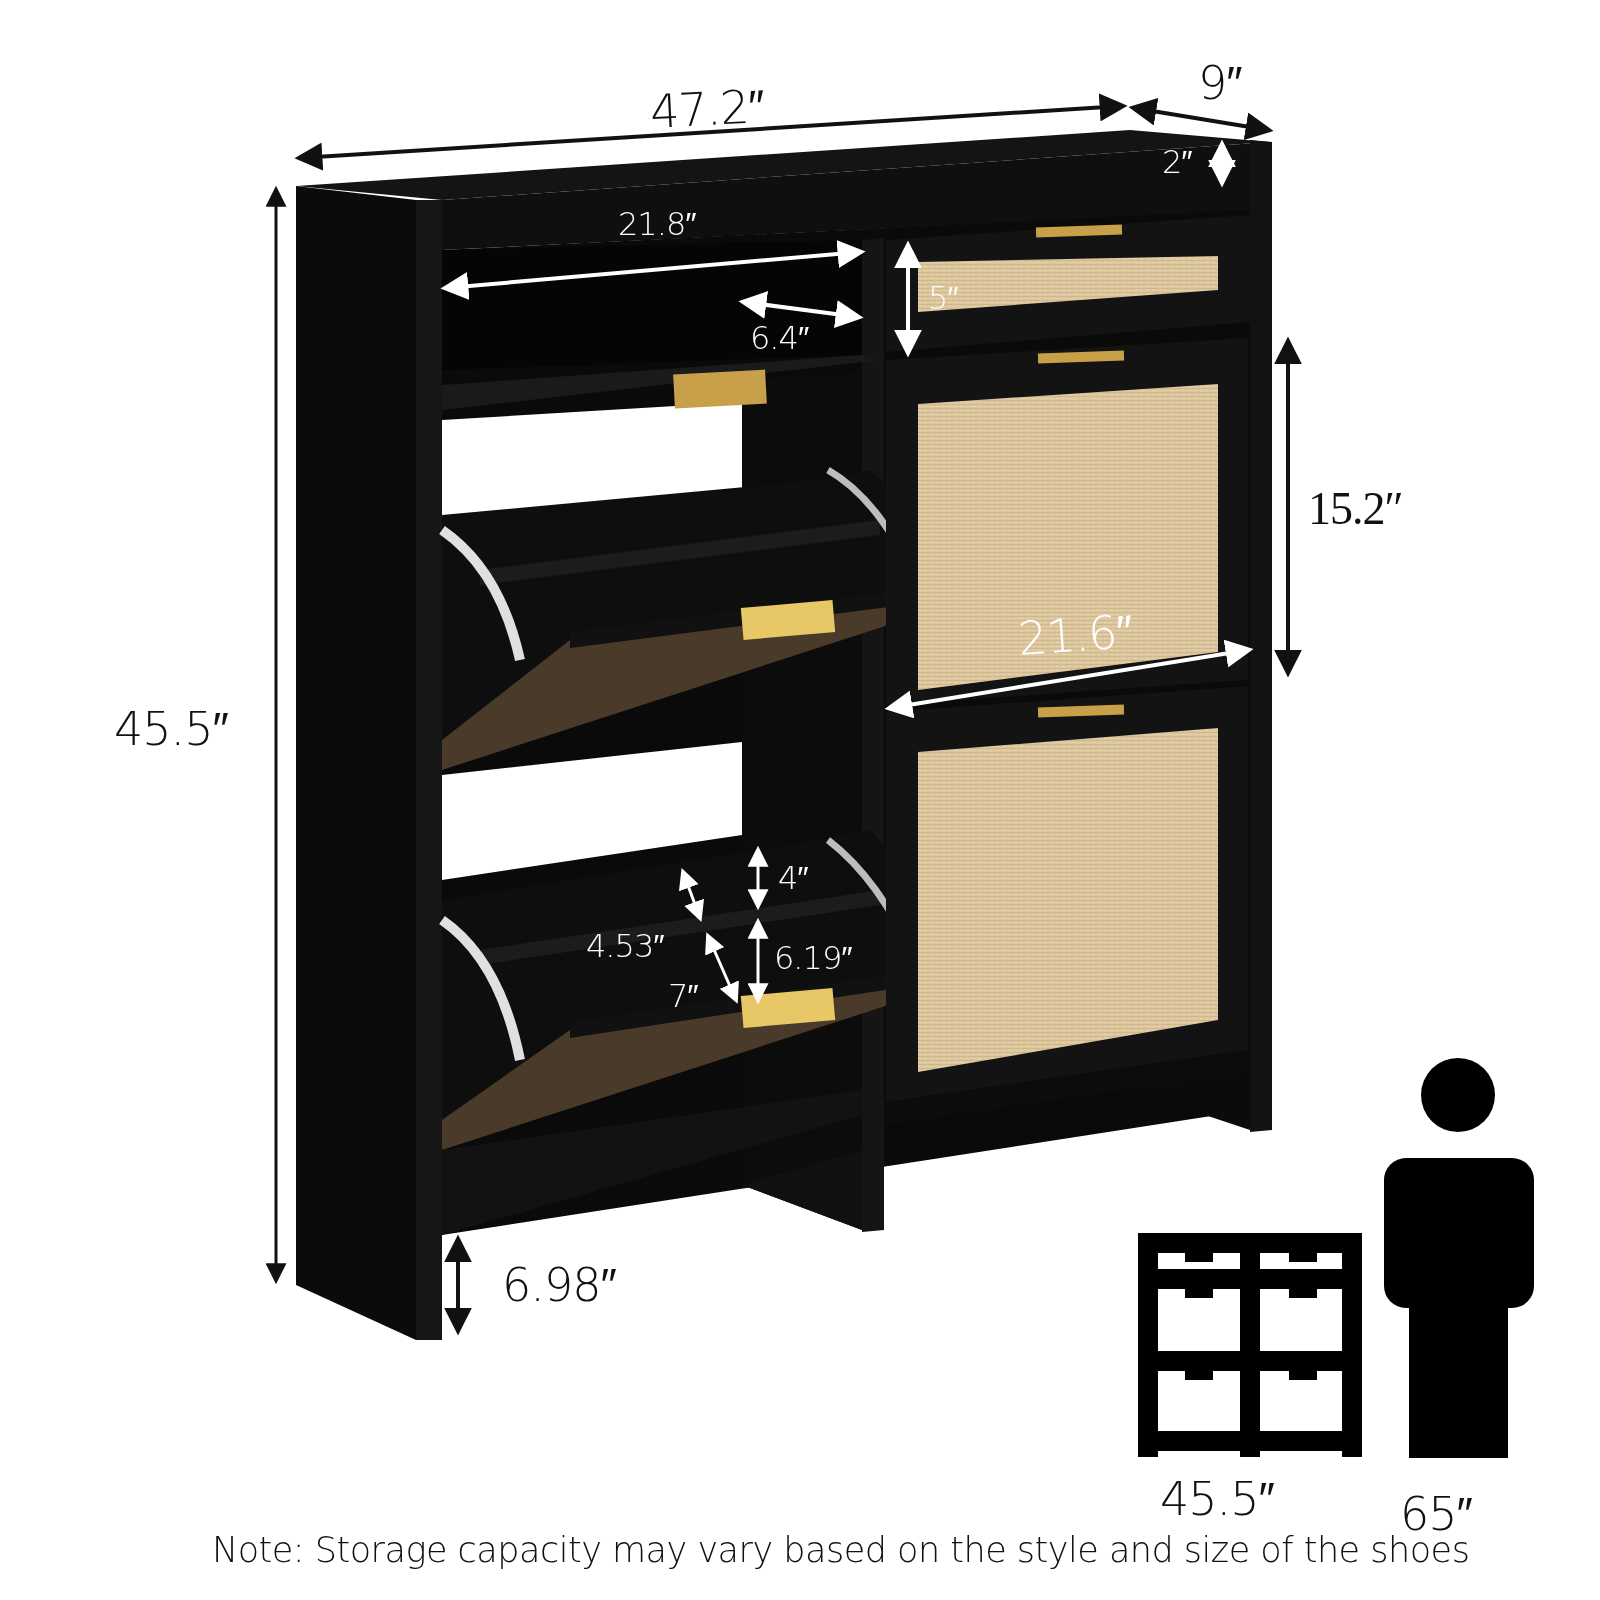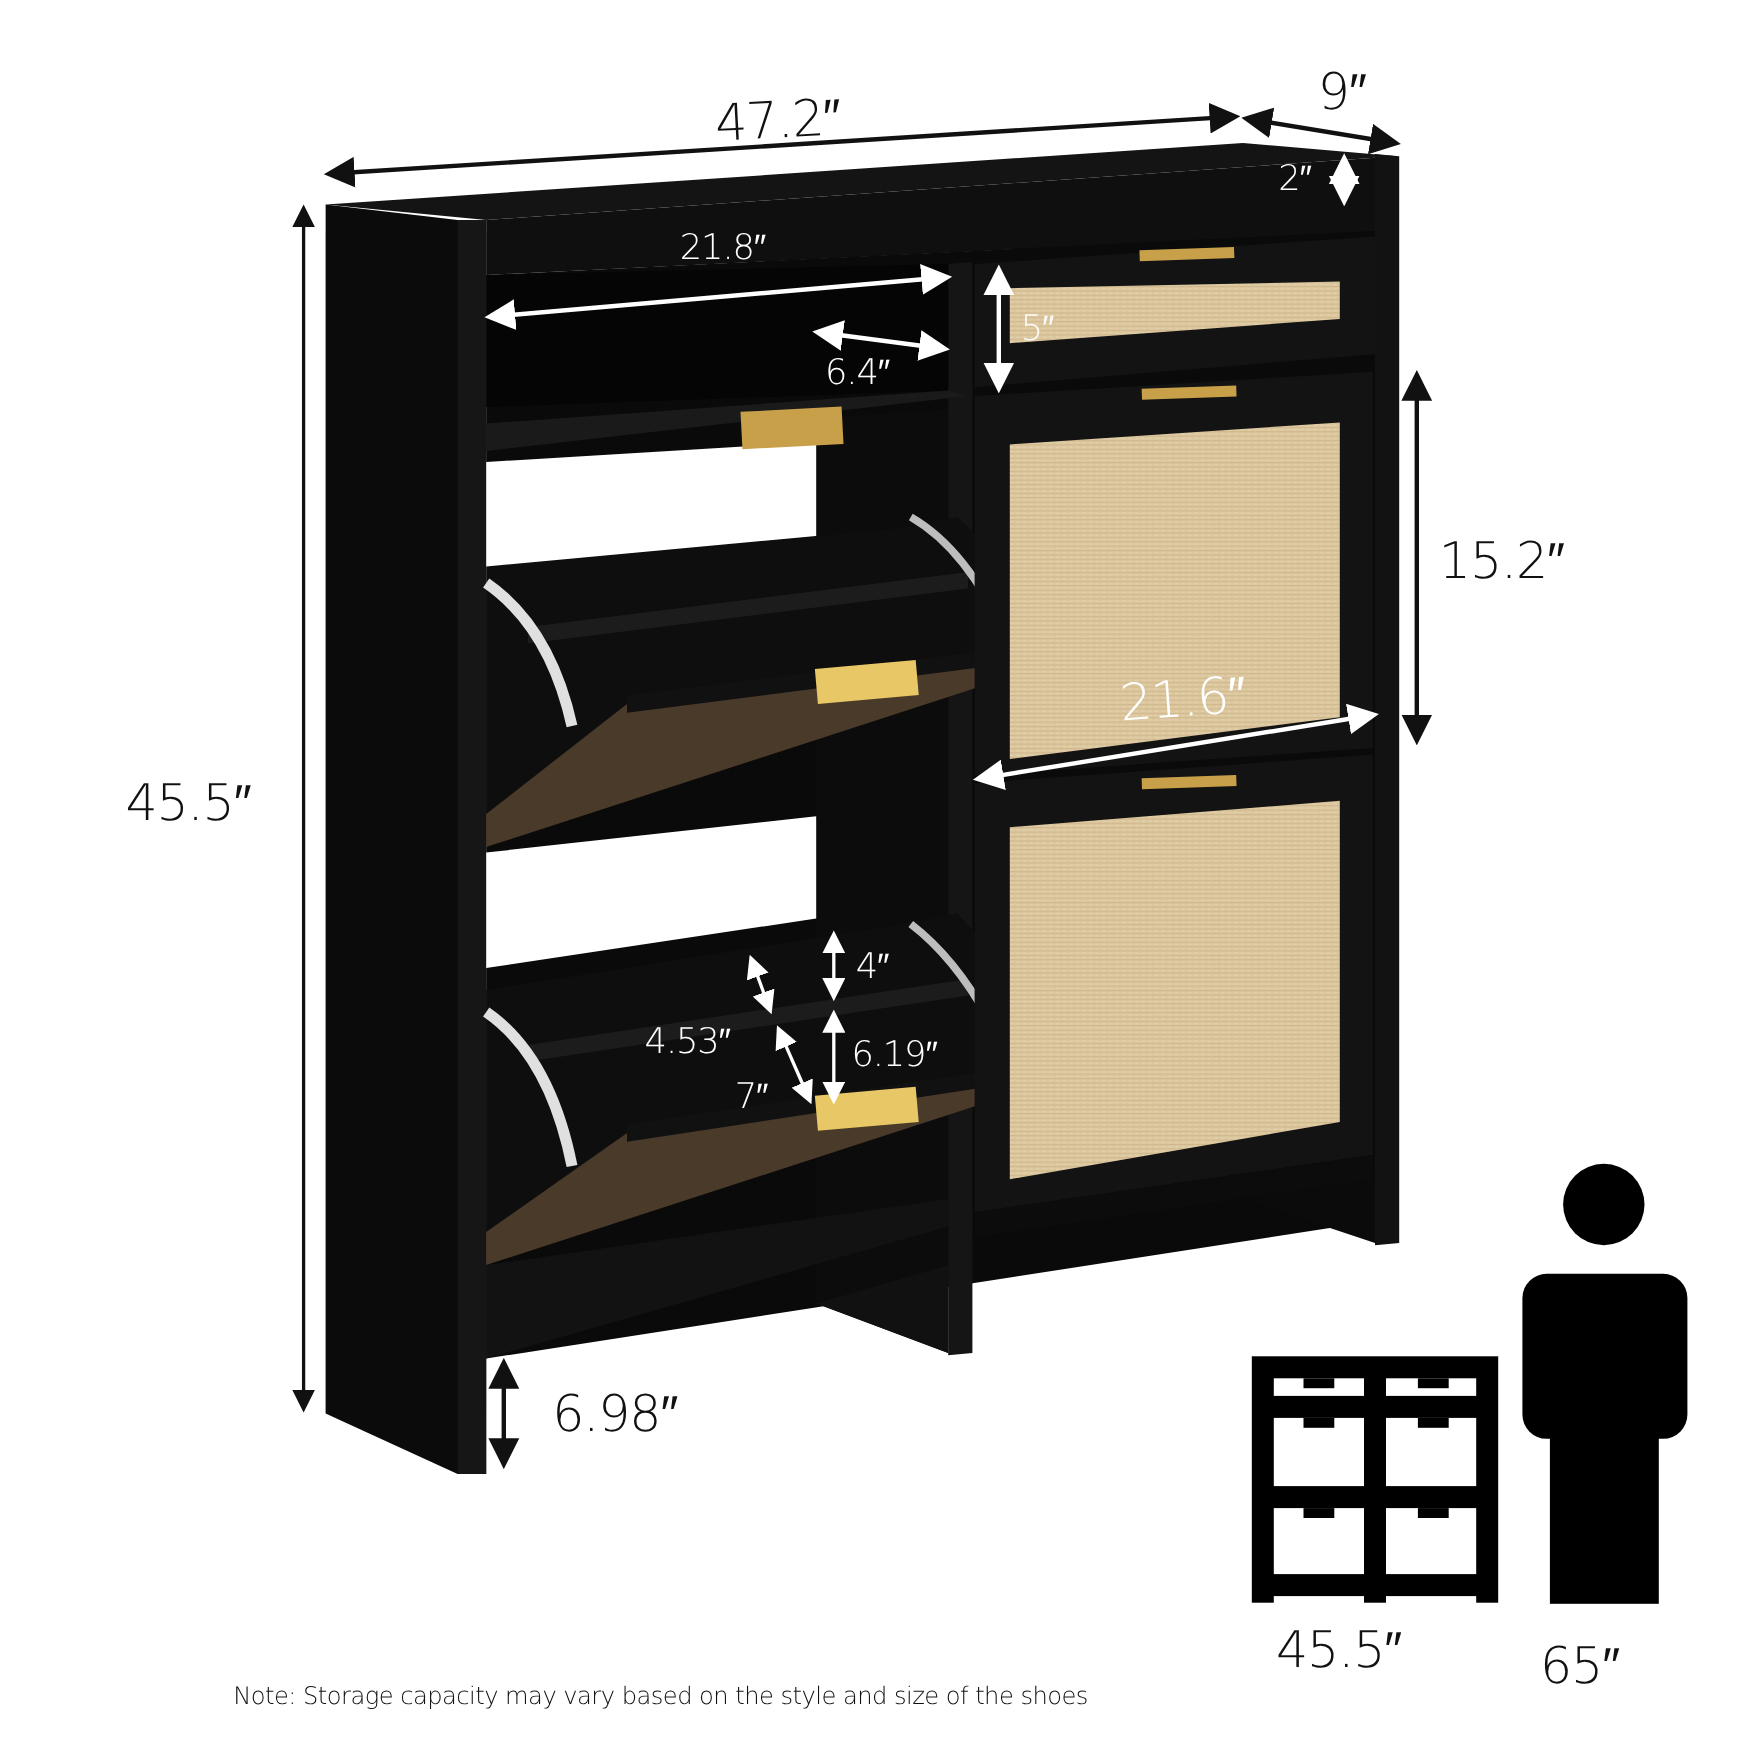--- a/index.html
+++ b/index.html
@@ -3,21 +3,21 @@
 <meta charset="utf-8">
 <style>
   html,body{margin:0;padding:0;background:#ffffff;}
   body{width:1600px;height:1600px;position:relative;overflow:hidden;font-family:"DejaVu Sans",sans-serif;}
   #scene{position:absolute;left:0;top:0;width:1600px;height:1600px;}
   .lbl{position:absolute;font-family:"DejaVu Sans",sans-serif;font-weight:300;letter-spacing:-1px;white-space:nowrap;line-height:1;}
   .lbl.dark{color:#111111;}
   .lbl.light{color:#ffffff;}
   .big{font-size:46px;}
   .sm{font-size:32px;}
-  #note{position:absolute;left:212px;top:1530px;font-size:22px;color:#111;font-family:"DejaVu Sans",sans-serif;font-weight:300;letter-spacing:-0.5px;white-space:nowrap;}
+  #note{position:absolute;left:212px;top:1530px;font-size:35px;color:#111;font-family:"DejaVu Sans",sans-serif;font-weight:300;letter-spacing:-0.5px;white-space:nowrap;}
 </style>
 </head>
 <body>
 
 <div id="scene">
 
   <svg width="1600" height="1600" viewBox="0 0 1600 1600" style="position:absolute;left:0;top:0;">
     <defs>
       <pattern id="rattan" width="6" height="4" patternUnits="userSpaceOnUse">
         <rect width="6" height="4" fill="#dcc79f"></rect>
@@ -125,21 +125,21 @@
     <g>
       <circle cx="1458" cy="1095" r="37" fill="#000"></circle>
       <rect x="1384" y="1158" width="150" height="150" rx="22" fill="#000"></rect>
       <rect x="1409" y="1290" width="99" height="168" fill="#000"></rect>
     </g>
   </svg>
 
   <div class="lbl dark big" style="left:650px;top:86px;transform:rotate(-3deg);">47.2″</div>
   <div class="lbl dark big" style="left:1198px;top:60px;">9″</div>
   <div class="lbl dark big" style="left:114px;top:706px;">45.5″</div>
-  <div class="lbl dark big" style="left:1308px;top:486px;">15.2″</div>
+  <div class="lbl dark big" style="left:1308px;top:486px;font-family:Liberation Serif, serif;">15.2″</div>
   <div class="lbl dark big" style="left:502px;top:1262px;">6.98″</div>
   <div class="lbl dark big" style="left:1160px;top:1476px;">45.5″</div>
   <div class="lbl dark big" style="left:1400px;top:1476px;margin-top:15px;">65″</div>
 
   <div class="lbl light sm" style="left:1162px;top:146px;">2″</div>
   <div class="lbl light sm" style="left:618px;top:208px;text-align:center;">21.8″</div>
   <div class="lbl light sm" style="left:750px;top:322px;">6.4″</div>
   <div class="lbl light sm" style="left:928px;top:282px;opacity:0.9;">5″</div>
   <div class="lbl light big" style="left:1018px;top:612px;transform:rotate(-4deg);">21.6″</div>
   <div class="lbl light sm" style="left:586px;top:898px;margin-top:32px;">4.53″</div>

